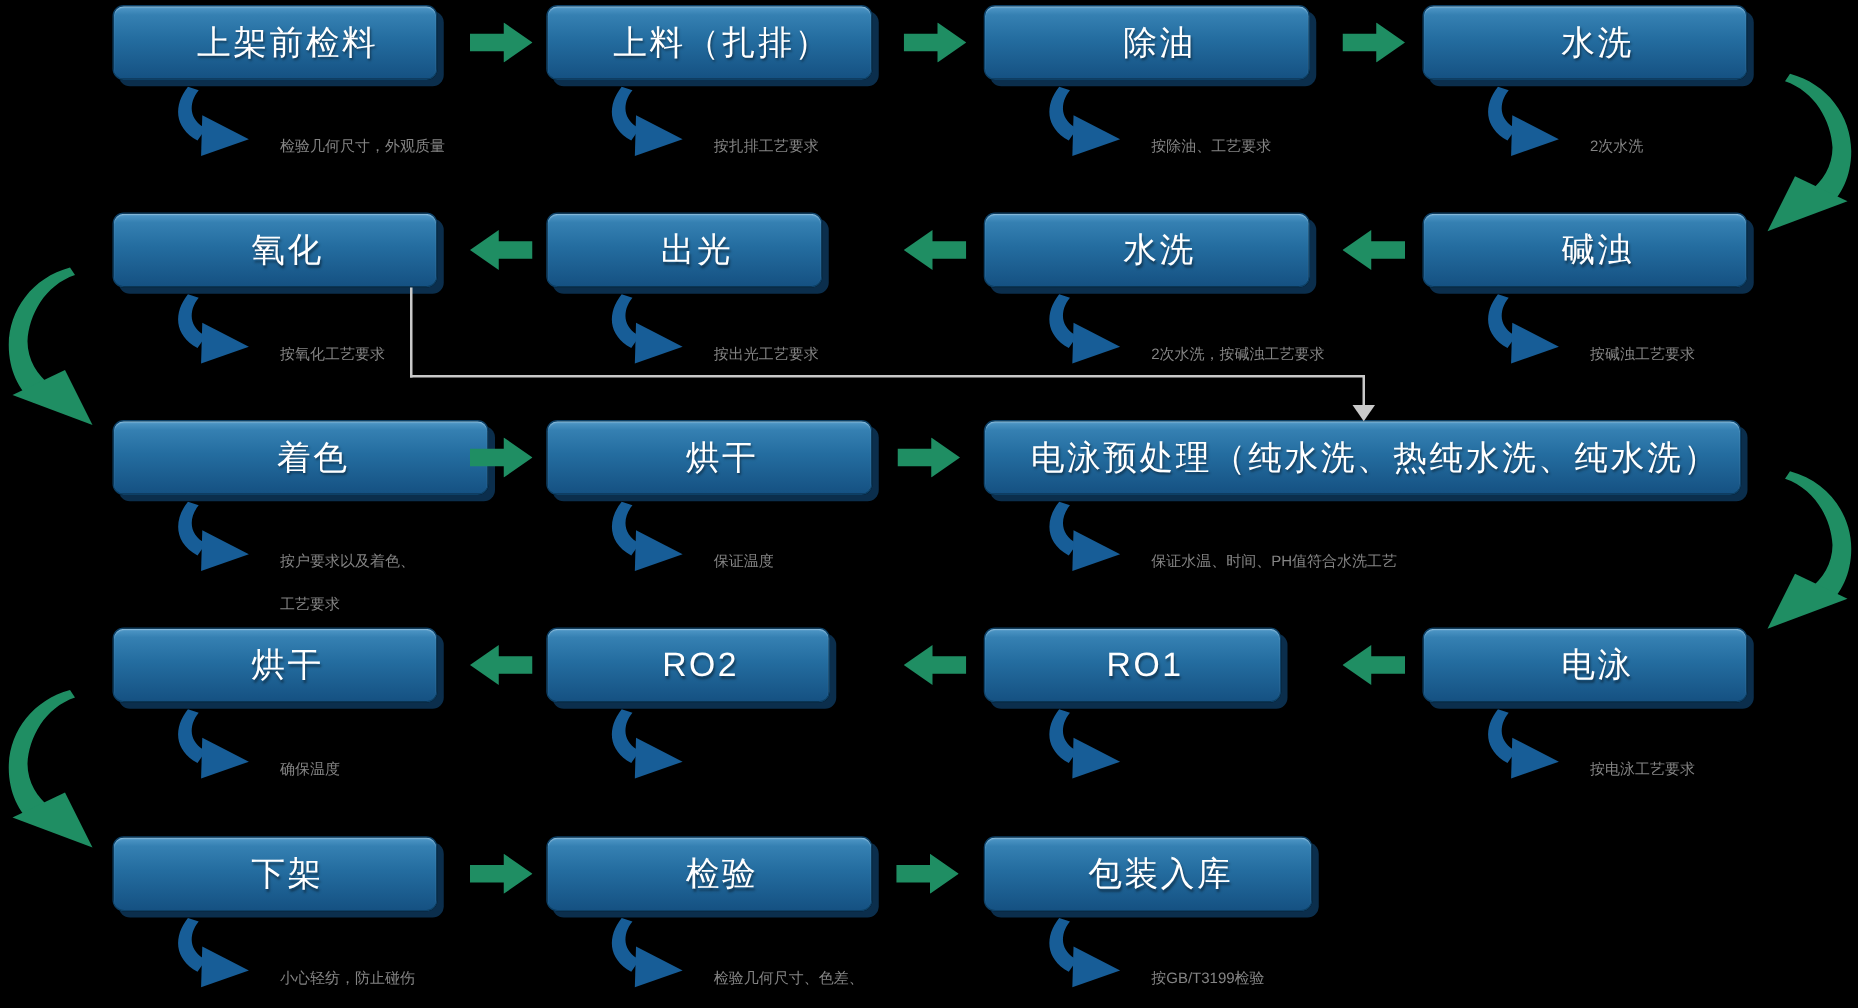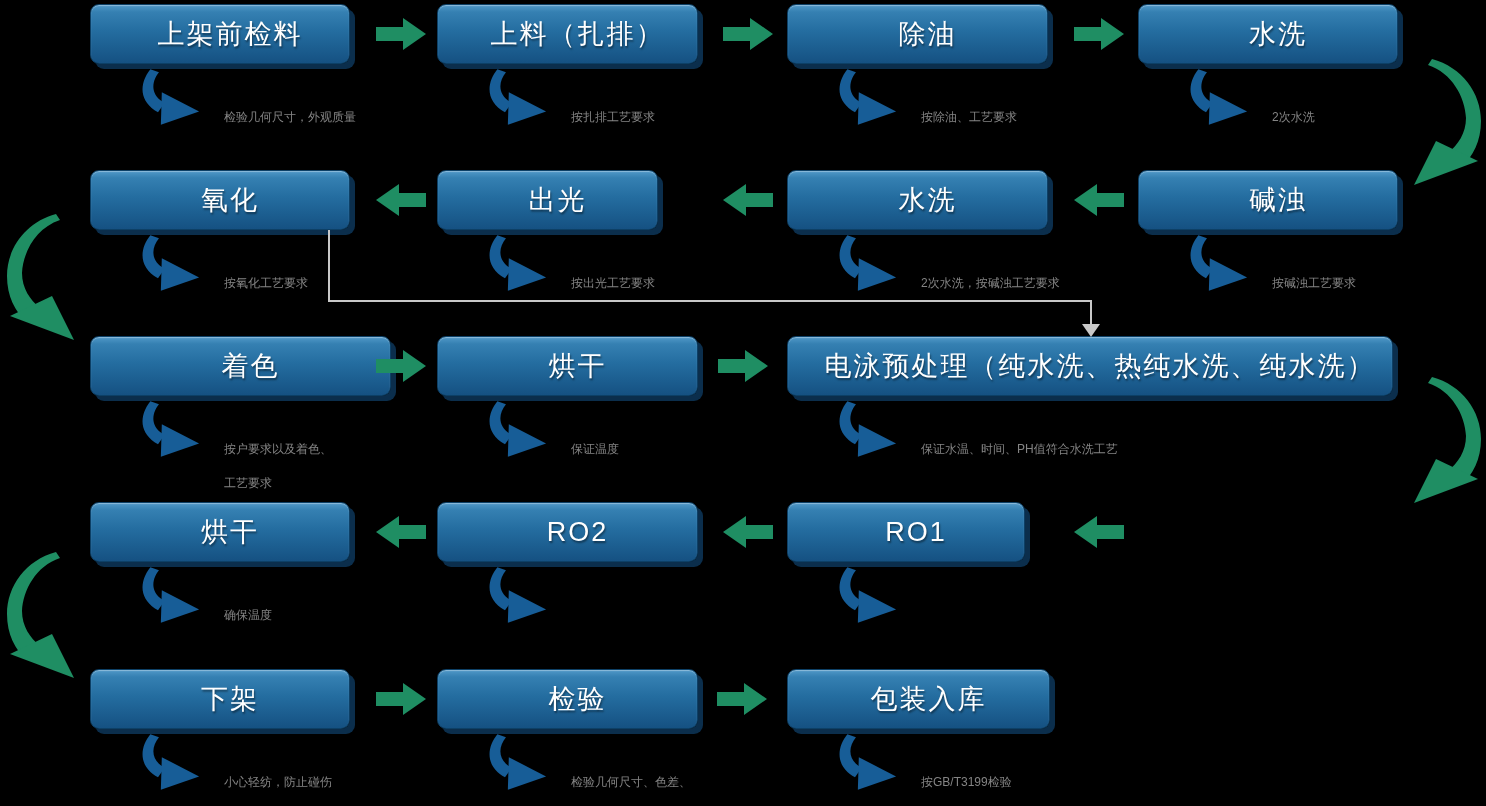--- a/index.html
+++ b/index.html
@@ -167,35 +167,44 @@
 
   <div class="node" style="left:90px;top:502px;width:260px">
     <div class="box">
         <span class="label">烘干</span>
       </div>
     <svg class="swoosh" viewBox="0 0 90 62">
         <use href="#sym-swoosh"></use>
       </svg>
     <div class="note">确保温度</div>
   </div>
-  <div class="node" style="left:437px;top:502px;width:261px">
+  <div class="node" style="left:437px;top:502px;width:227px">
     <div class="box">
         <span class="label">RO2</span>
       </div>
     <svg class="swoosh" viewBox="0 0 90 62">
         <use href="#sym-swoosh"></use>
       </svg>
   </div>
   <div class="node" style="left:787px;top:502px;width:238px">
     <div class="box">
         <span class="label">RO1</span>
       </div>
     <svg class="swoosh" viewBox="0 0 90 62">
         <use href="#sym-swoosh"></use>
       </svg>
+  </div>
+  <div class="node" style="left:1138px;top:502px;width:260px">
+    <div class="box">
+        <span class="label">电泳</span>
+      </div>
+    <svg class="swoosh" viewBox="0 0 90 62">
+        <use href="#sym-swoosh"></use>
+      </svg>
+    <div class="note">按电泳工艺要求</div>
   </div>
 
   <div class="node" style="left:90px;top:669px;width:260px">
     <div class="box">
         <span class="label">下架</span>
       </div>
     <svg class="swoosh" viewBox="0 0 90 62">
         <use href="#sym-swoosh"></use>
       </svg>
     <div class="note">小心轻纺，防止碰伤</div>

